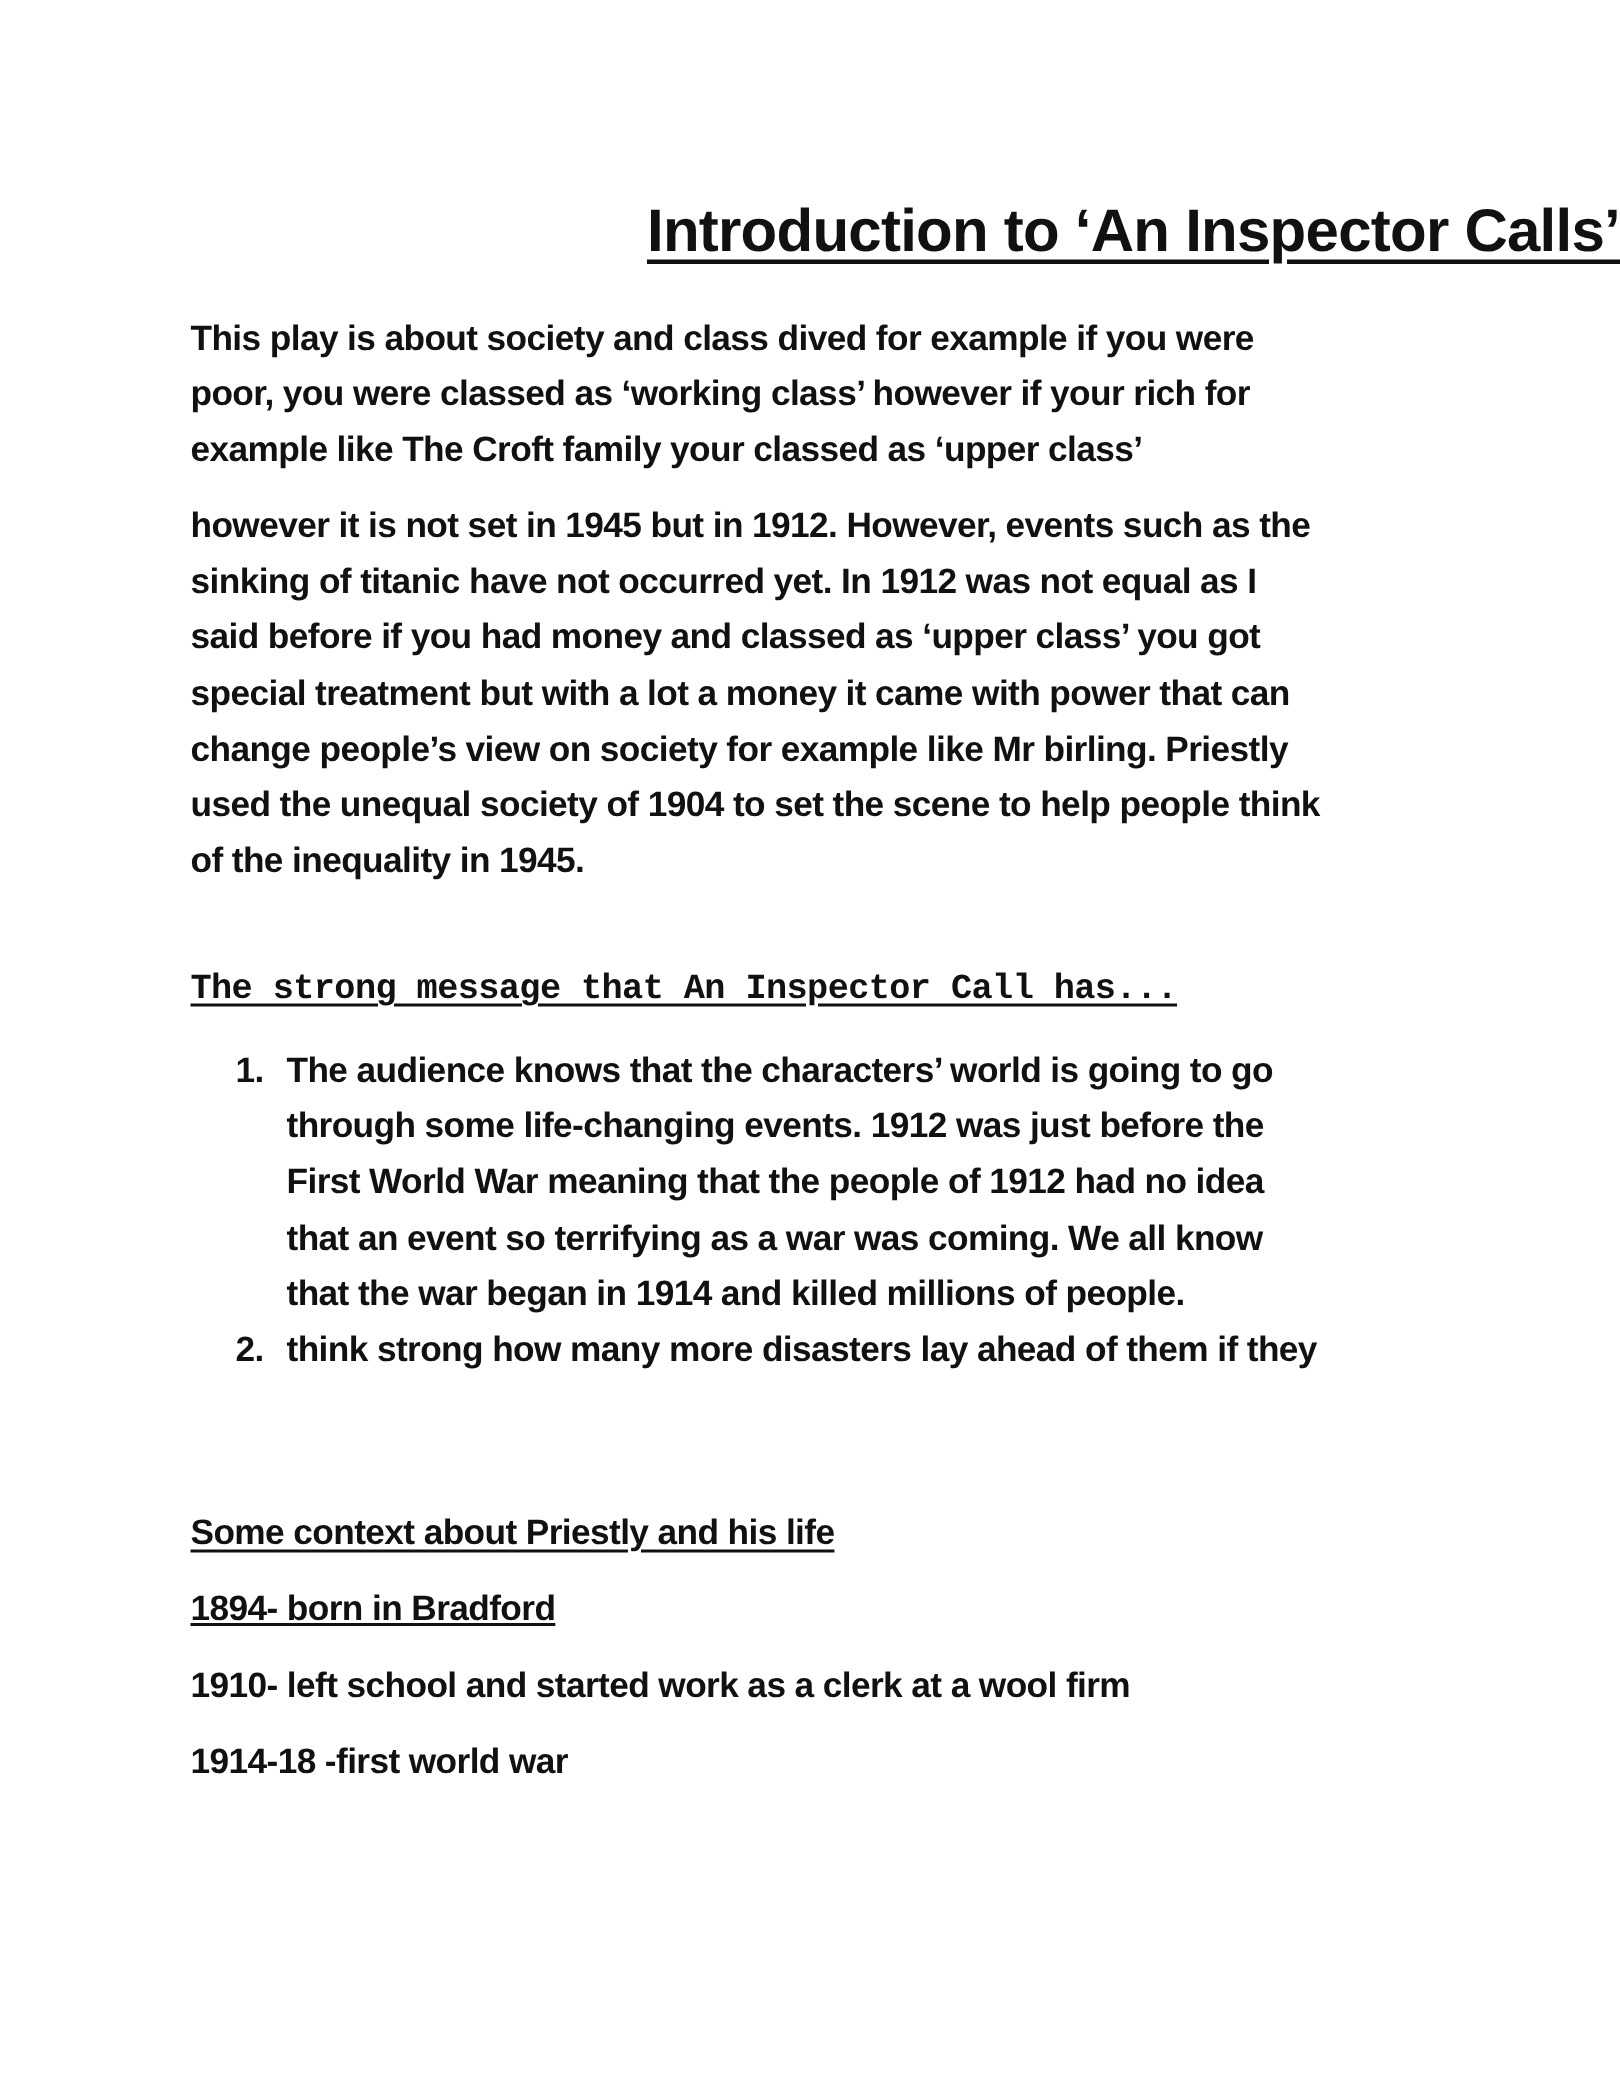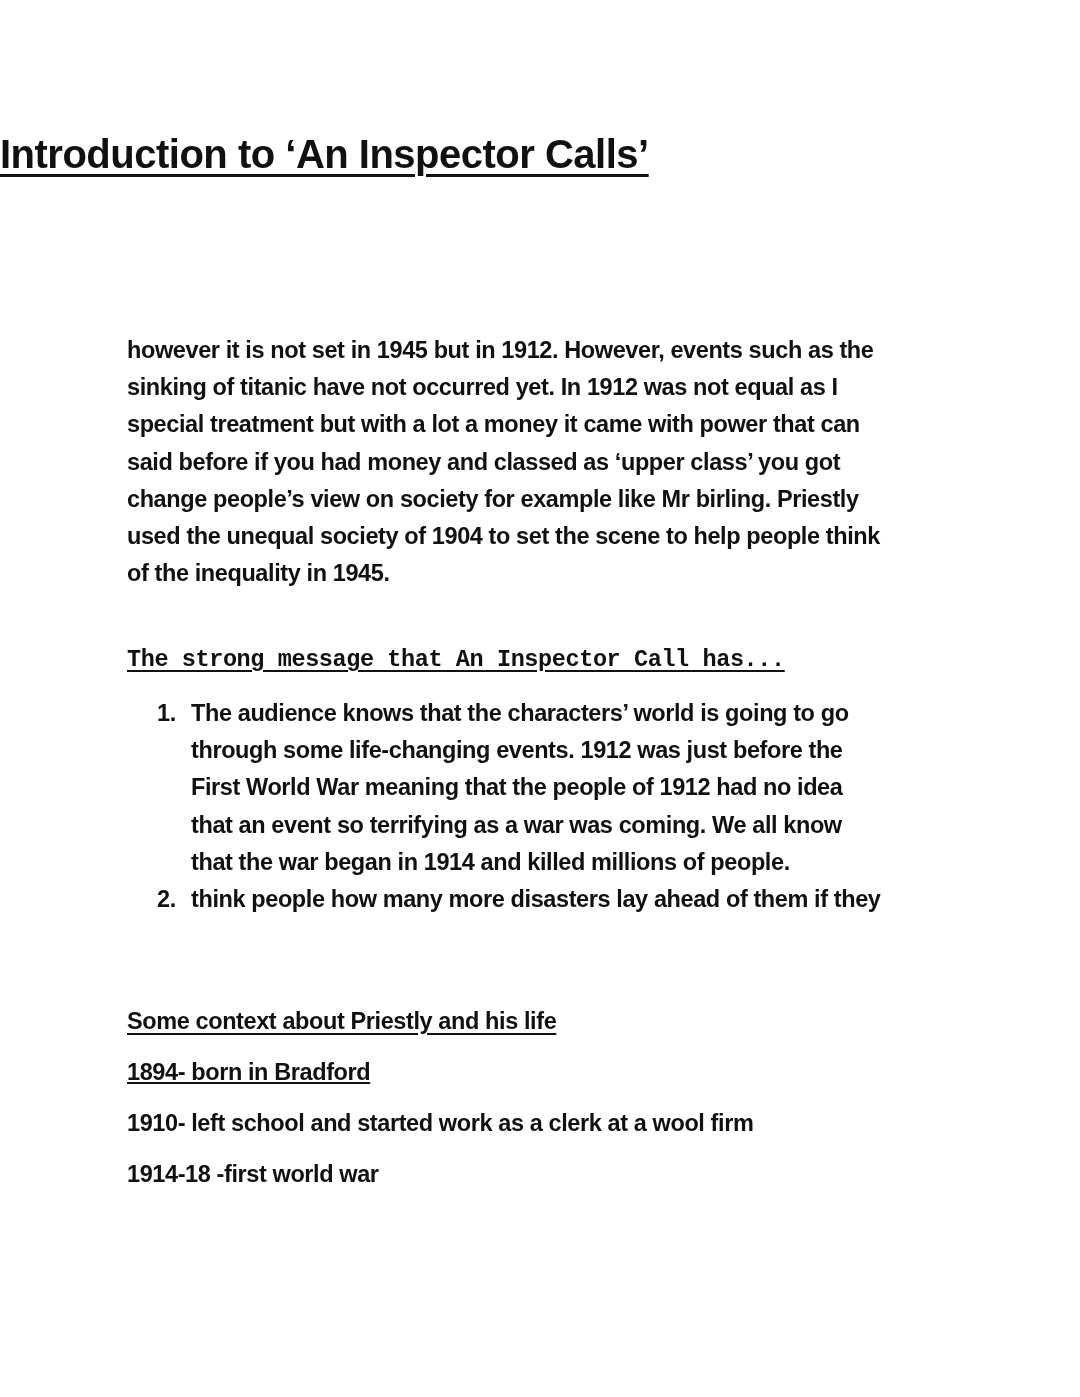--- a/index.html
+++ b/index.html
@@ -1,19 +1,19 @@
 <!DOCTYPE html>
 <html><head>
   <meta charset="utf-8">
   <style>
     html, body { margin: 0; padding: 0; background: #ffffff; }
     body { width: 1080px; height: 1397px; position: relative; overflow: hidden;
            font-family: "Liberation Sans", "DejaVu Sans", sans-serif; color: #111; }
     .page { position: absolute; left: 0; top: 0; width: 1080px; height: 1397px; background: #fff; }
-    .title { position: absolute; left: 0; width: 1080px; top: 132px; text-align: left;
+    .title { position: absolute; left: 0; width: 1080px; top: 132px; text-align: right;
              font-size: 40px; font-weight: bold; letter-spacing: -0.5px; }
     .title span { text-decoration: underline; text-decoration-thickness: 3px; text-underline-offset: 6px; }
     .para { position: absolute; left: 127px; width: 840px; font-size: 23.5px; font-weight: bold;
             line-height: 37.2px; letter-spacing: -0.4px; }
     .para .ln { display: block; white-space: nowrap; }
     .heading { position: absolute; left: 127px; font-size: 23.5px; font-weight: bold; letter-spacing: -0.4px;
                text-decoration: underline; text-underline-offset: 4px; white-space: nowrap; }
     .list { position: absolute; left: 157px; width: 820px; margin: 0; padding: 0; list-style: none; }
     .li { position: relative; padding-left: 34px; font-size: 23.5px; font-weight: bold;
           line-height: 37.2px; letter-spacing: -0.4px; }
@@ -23,45 +23,50 @@
   </style>
 </head>
 <body>
 
 <div class="page">
 
   <div class="title">
     <span>Introduction to ‘An Inspector Calls’</span>
   </div>
 
+  <div class="para" style="top:207px;">
+    <span class="ln">This play is about society and class dived for example if you were</span>
+    <span class="ln">poor, you were classed as ‘working class’ however if your rich for</span>
+    <span class="ln">example like The Croft family your classed as ‘upper class’</span>
+  </div>
 
   <div class="para" style="top:332px;">
     <span class="ln">however it is not set in 1945 but in 1912. However, events such as the</span>
     <span class="ln">sinking of titanic have not occurred yet. In 1912 was not equal as I</span>
+    <span class="ln">said before if you had money and classed as ‘upper class’ you got</span>
     <span class="ln">special treatment but with a lot a money it came with power that can</span>
-    <span class="ln">said before if you had money and classed as ‘upper class’ you got</span>
     <span class="ln">change people’s view on society for example like Mr birling. Priestly</span>
     <span class="ln">used the unequal society of 1904 to set the scene to help people think</span>
     <span class="ln">of the inequality in 1945.</span>
   </div>
 
   <div class="heading" style="top:646px;font-family:Liberation Mono, monospace;">The strong message that An Inspector Call has...</div>
 
   <div class="list" style="top:695px;">
     <div class="li">
       <span class="num">1.</span>
       <span class="ln">The audience knows that the characters’ world is going to go</span>
       <span class="ln">through some life-changing events. 1912 was just before the</span>
       <span class="ln">First World War meaning that the people of 1912 had no idea</span>
       <span class="ln">that an event so terrifying as a war was coming. We all know</span>
       <span class="ln">that the war began in 1914 and killed millions of people.</span>
     </div>
     <div class="li">
       <span class="num">2.</span>
-      <span class="ln">think people how many more disasters lay ahead of them if they</span>
+      <span class="ln">think strong how many more disasters lay ahead of them if they</span>
     </div>
   </div>
 
   <div class="heading" style="top:1008px;">Some context about Priestly and his life</div>
 
   <div class="tl" style="top:1059px;text-decoration:underline;">1894- born in Bradford</div>
   <div class="tl" style="top:1110px;">1910- left school and started work as a clerk at a wool firm</div>
   <div class="tl" style="top:1161px;">1914-18 -first world war</div>
 
 </div>

